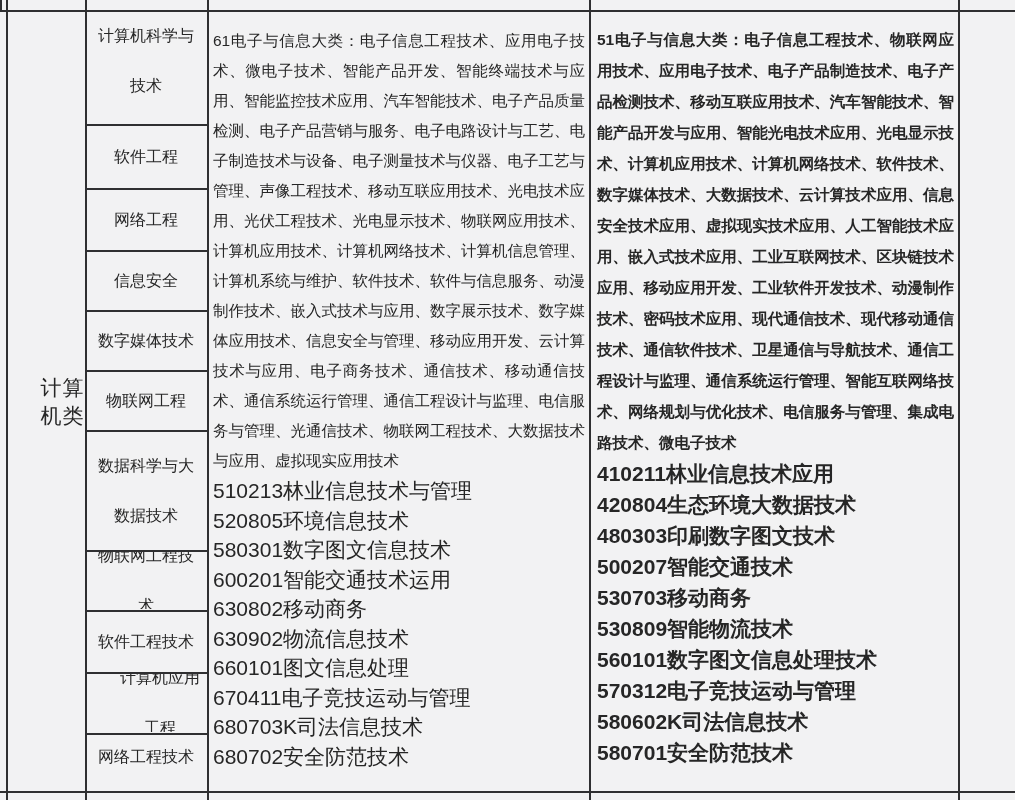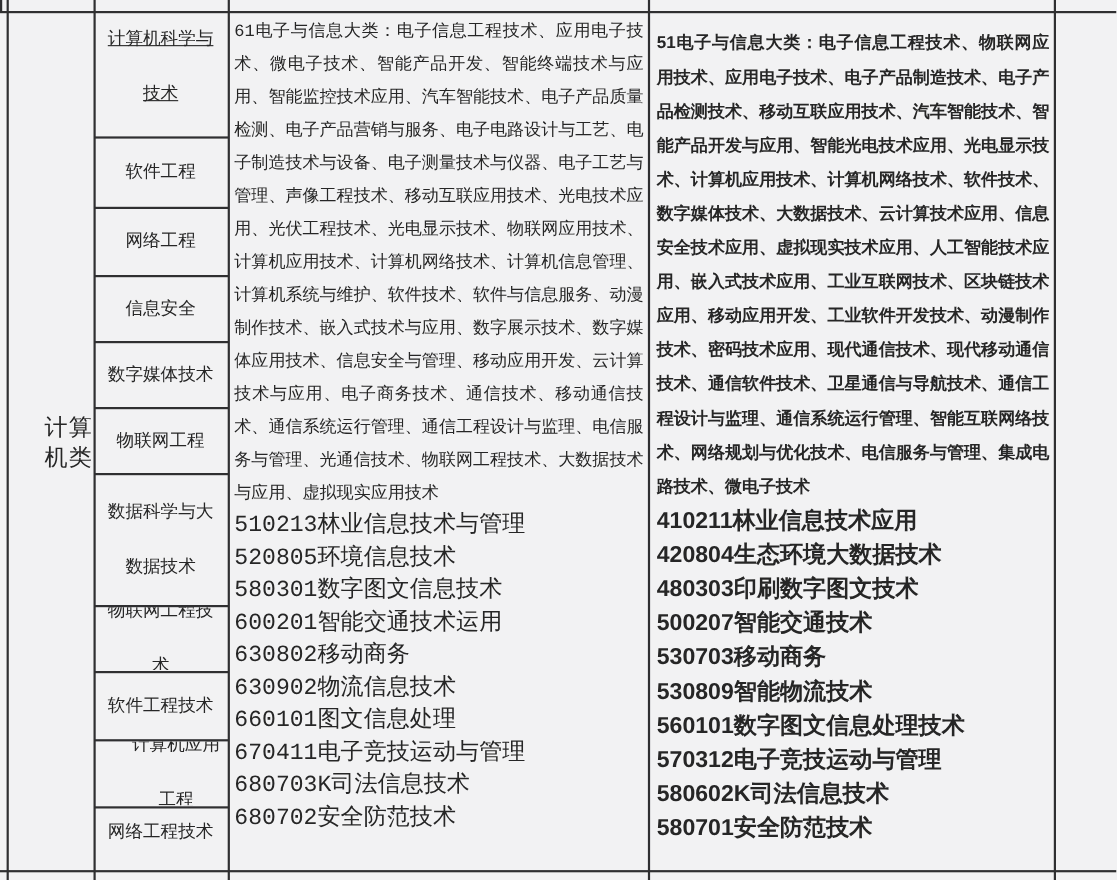--- a/index.html
+++ b/index.html
@@ -70,21 +70,21 @@
 </head>
 <body>
 
 <div class="screen">
 
   <div class="cell center-cell category" style="left:8px; top:12px; width:77px; height:779px;">
     <span></span>
     <span>计算机类</span>
   </div>
 
-  <div class="cell center-cell major" style="left:87px; top:12px; width:118px; height:98px;text-decoration:underline;">
+  <div class="cell center-cell major" style="left:87px; top:12px; width:118px; height:98px;">
     <span>计算机科学与技术</span>
   </div>
   <div class="cell center-cell major" style="left:87px; top:126px; width:118px; height:61px;">
     <span>软件工程</span>
   </div>
   <div class="cell center-cell major" style="left:87px; top:190px; width:118px; height:59px;">
     <span>网络工程</span>
   </div>
   <div class="cell center-cell major" style="left:87px; top:252px; width:118px; height:57px;">
     <span>信息安全</span>
@@ -104,21 +104,21 @@
   <div class="cell center-cell major" style="left:87px; top:612px; width:118px; height:59px;">
     <span>软件工程技术</span>
   </div>
   <div class="cell center-cell major" style="left:87px; top:674px; width:118px; height:58px;padding-left:32px;">
     <span>计算机应用工程</span>
   </div>
   <div class="cell center-cell major" style="left:87px; top:735px; width:118px; height:44px;">
     <span>网络工程技术</span>
   </div>
 
-  <div class="cell prog-col" style="left:209px; top:12px; width:378px; height:758px;font-family:Liberation Mono, monospace;">
+  <div class="cell prog-col" style="left:209px; top:24px; width:378px; height:758px;">
     <div class="para">61电子与信息大类：电子信息工程技术、应用电子技术、微电子技术、智能产品开发、智能终端技术与应用、智能监控技术应用、汽车智能技术、电子产品质量检测、电子产品营销与服务、电子电路设计与工艺、电子制造技术与设备、电子测量技术与仪器、电子工艺与管理、声像工程技术、移动互联应用技术、光电技术应用、光伏工程技术、光电显示技术、物联网应用技术、计算机应用技术、计算机网络技术、计算机信息管理、计算机系统与维护、软件技术、软件与信息服务、动漫制作技术、嵌入式技术与应用、数字展示技术、数字媒体应用技术、信息安全与管理、移动应用开发、云计算技术与应用、电子商务技术、通信技术、移动通信技术、通信系统运行管理、通信工程设计与监理、电信服务与管理、光通信技术、物联网工程技术、大数据技术与应用、虚拟现实应用技术</div>
     <div class="item">510213林业信息技术与管理</div>
     <div class="item">520805环境信息技术</div>
     <div class="item">580301数字图文信息技术</div>
     <div class="item">600201智能交通技术运用</div>
     <div class="item">630802移动商务</div>
     <div class="item">630902物流信息技术</div>
     <div class="item">660101图文信息处理</div>
     <div class="item">670411电子竞技运动与管理</div>
     <div class="item">680703K司法信息技术</div>

